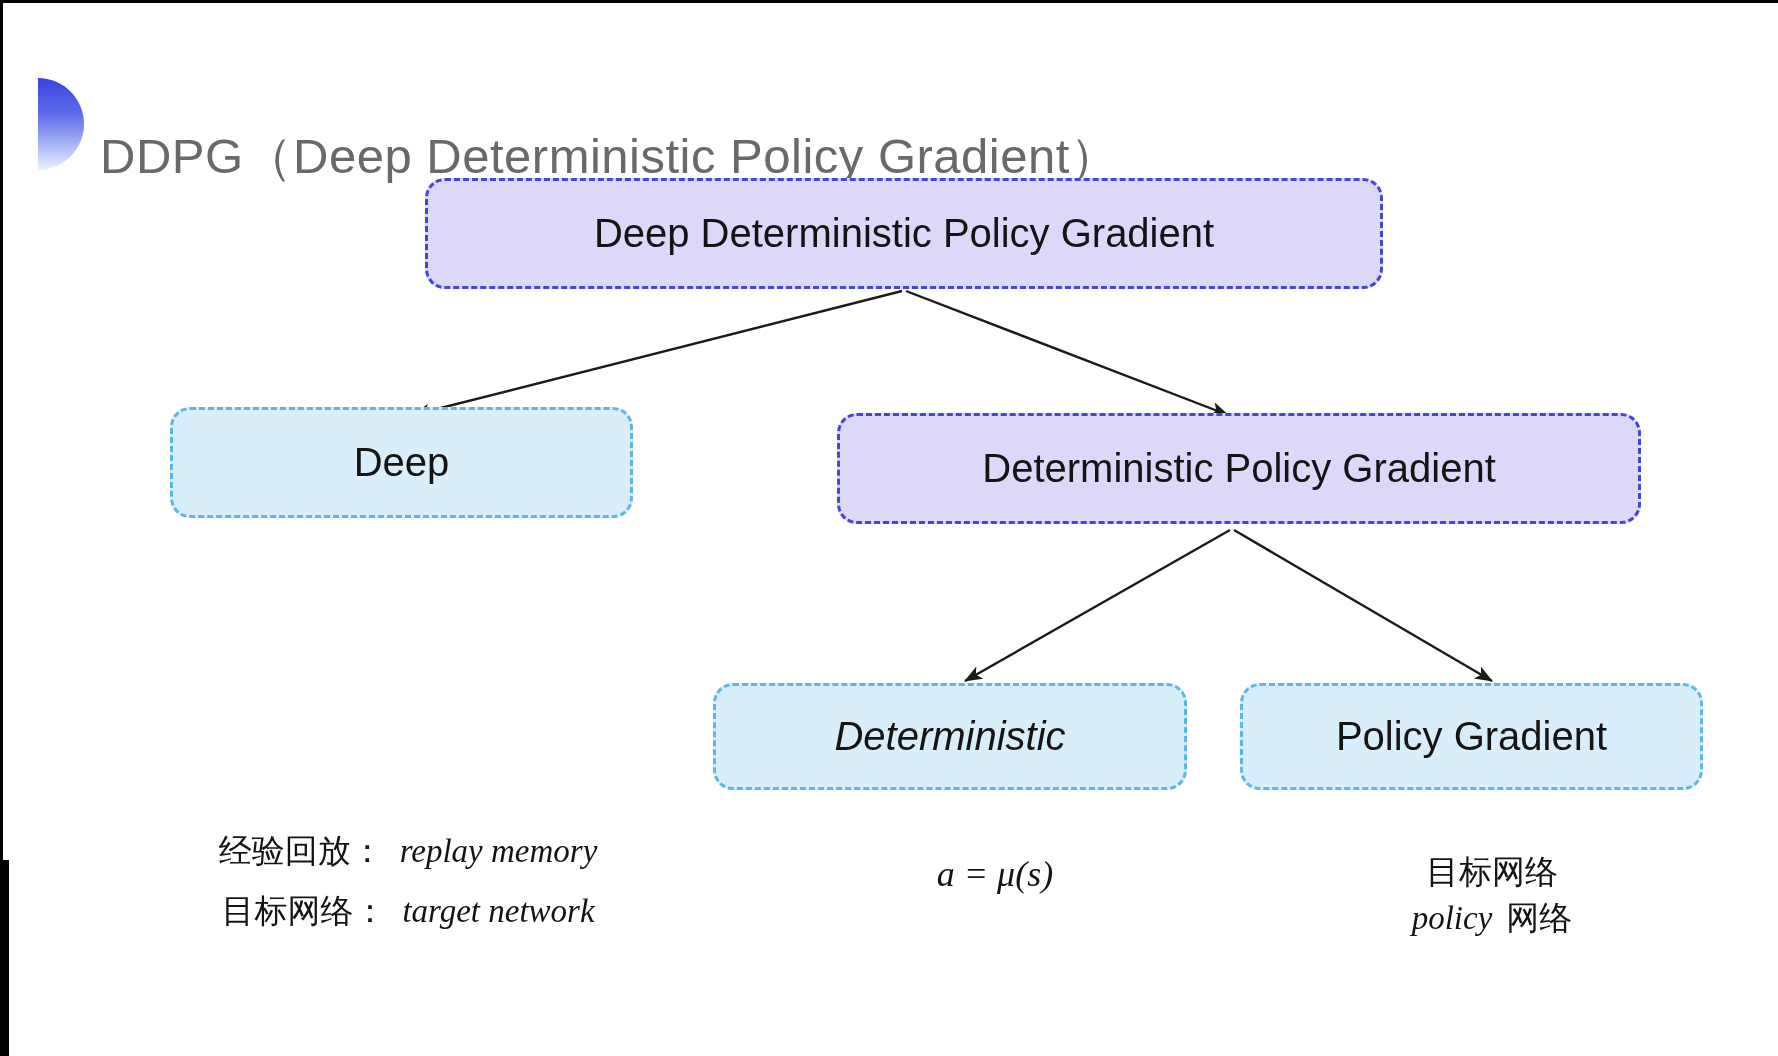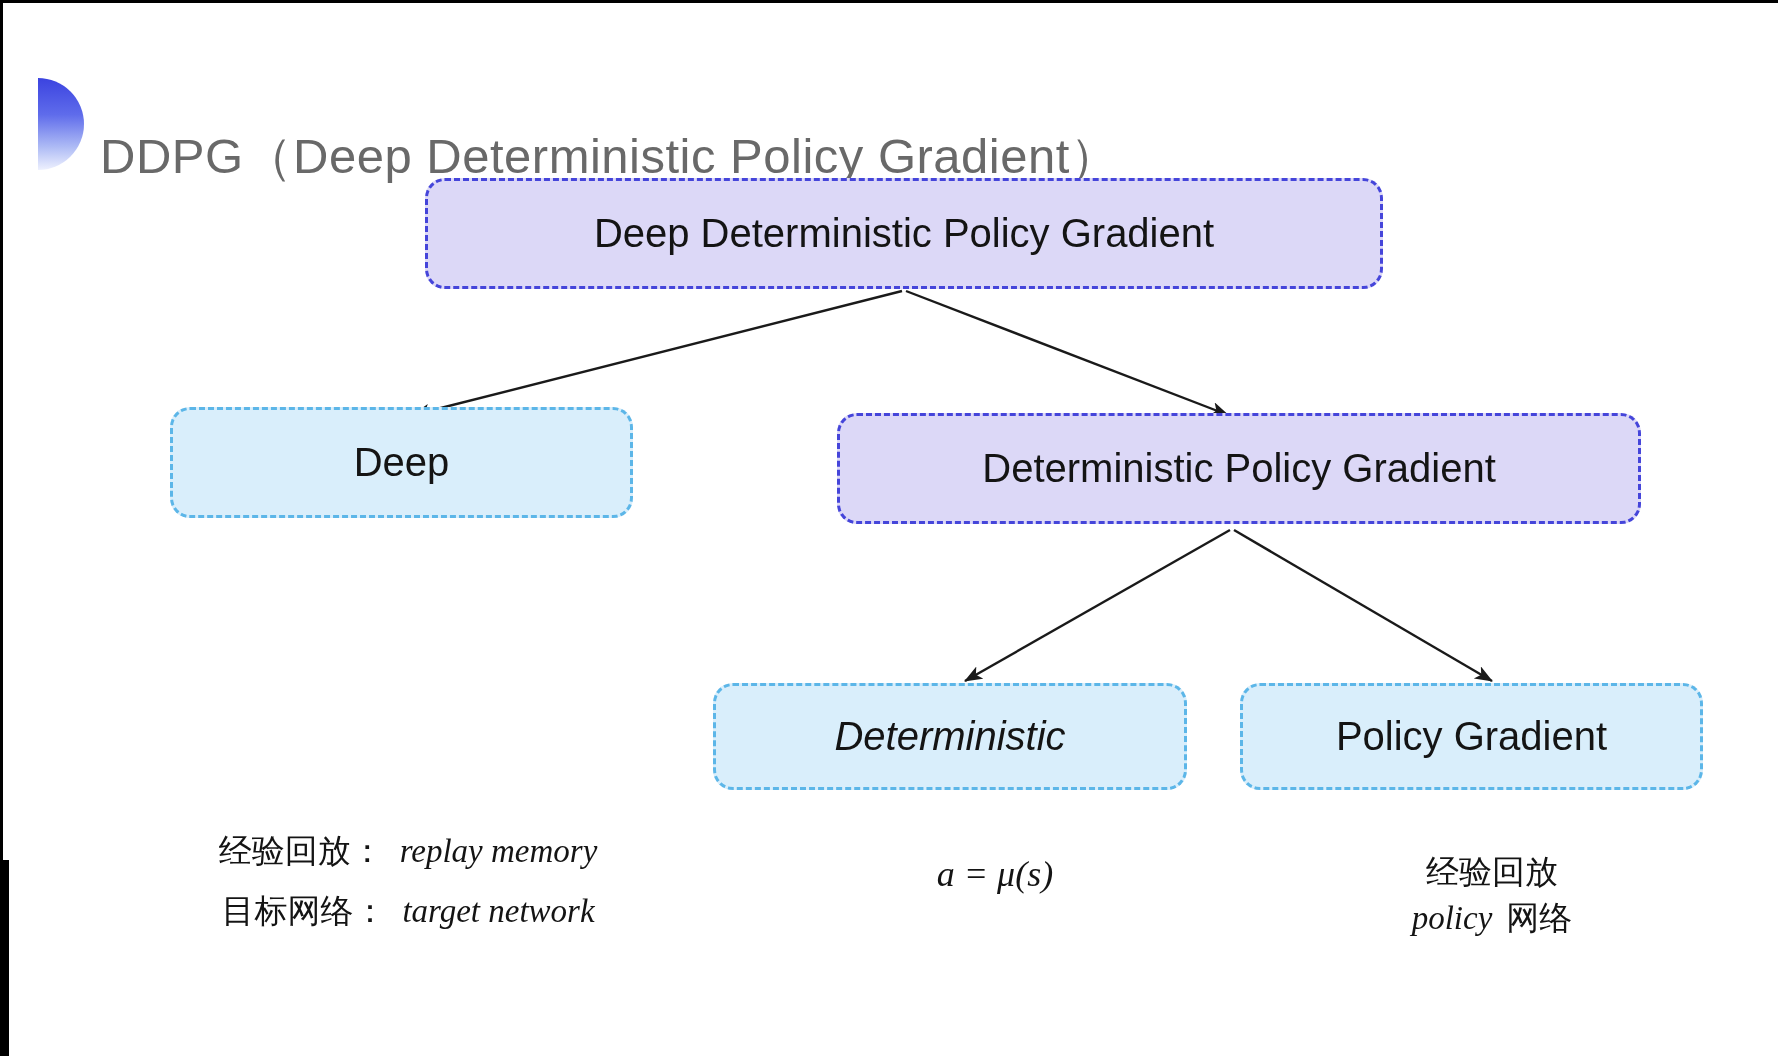--- a/index.html
+++ b/index.html
@@ -122,19 +122,19 @@
     <div class="note-line">
       <span>目标网络：</span><span class="math math-gap">target network</span>
     </div>
   </div>
 
   <div class="note-col note-col-det">
     <div class="note-line math formula">a = μ(s)</div>
   </div>
 
   <div class="note-col note-col-pg">
-    <div class="note-line">经验回放</div>
+    <div class="note-line">目标网络</div>
     <div class="note-line">
       <span class="math">policy</span><span class="zh-gap">网络</span>
     </div>
   </div>
 
 </div>
 
 </body></html>

